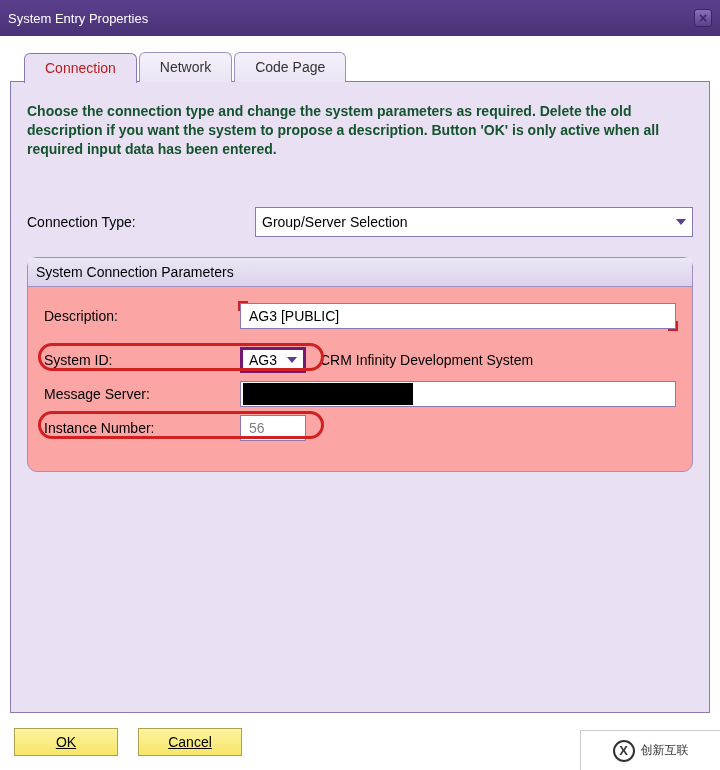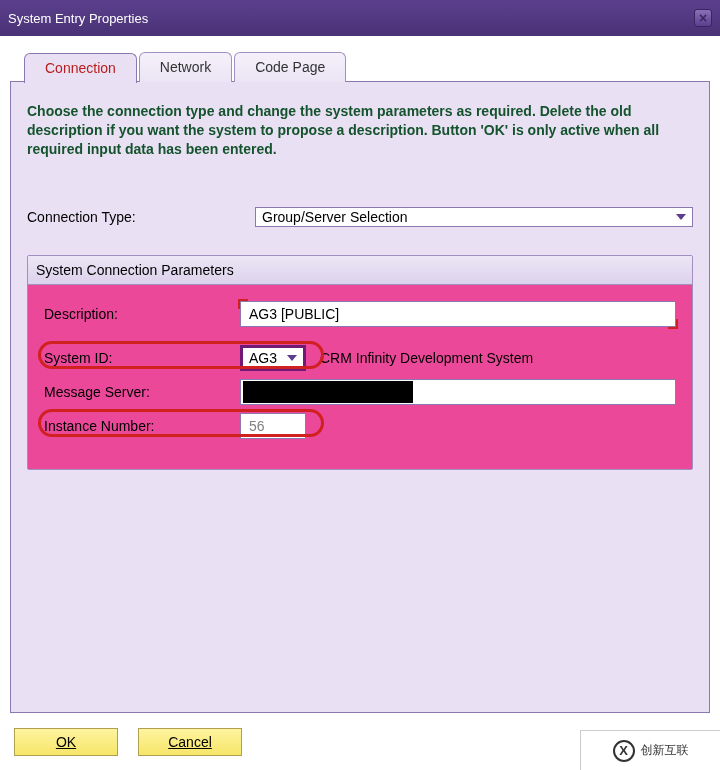--- a/index.html
+++ b/index.html
@@ -81,40 +81,40 @@
     display: flex;
     align-items: center;
     margin-bottom: 12px;
   }
   .row .label {
     width: 228px;
     color: #000;
   }
   .select-long {
     flex: 1;
-    height: 20px;
+    height: 30px;
     background: #fff;
     border: 1px solid #8a78b0;
     display: flex;
     align-items: center;
     justify-content: space-between;
     padding: 0 6px;
     cursor: pointer;
   }
   .select-long .caret, .sel-small .caret {
     width: 0; height: 0;
     border-left: 5px solid transparent;
     border-right: 5px solid transparent;
     border-top: 6px solid #5b3f8e;
   }
   .group-box {
     border: 1px solid #a090c0;
-    border-radius: 2px;
-    margin-top: 28px;
-    background: #ec4899;
+    border-radius: 10px;
+    margin-top: 20px;
+    background: #fca5a5;
   }
   .group-title {
     background: linear-gradient(to bottom, #ece6f5, #dcd2ec);
     border-bottom: 1px solid #a090c0;
     padding: 6px 8px;
   }
   .group-body {
     padding: 16px 16px 22px 16px;
   }
   .frow {

